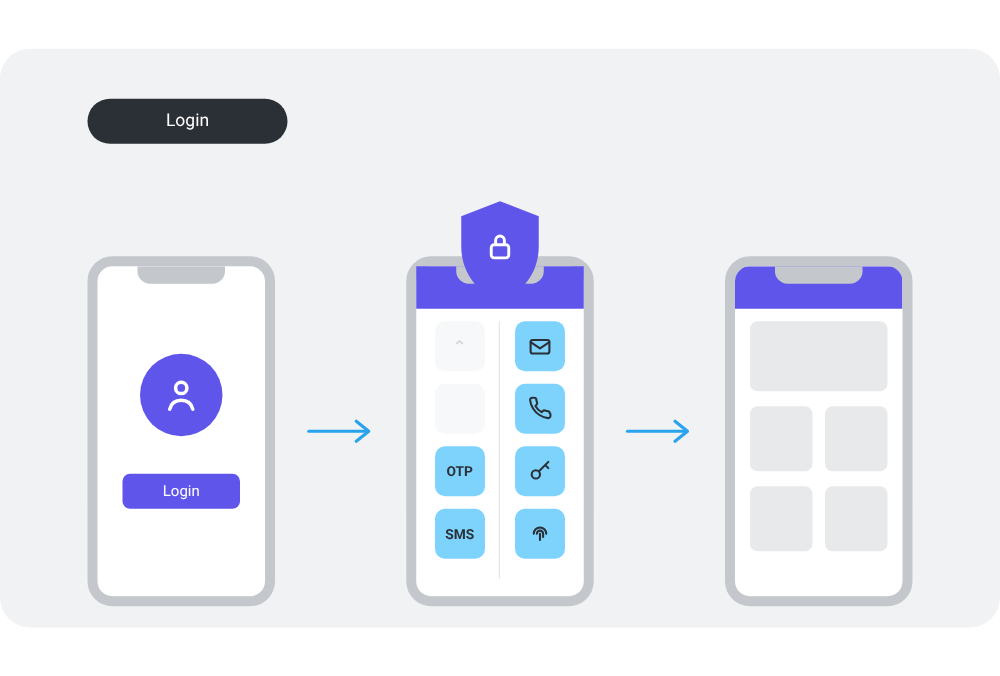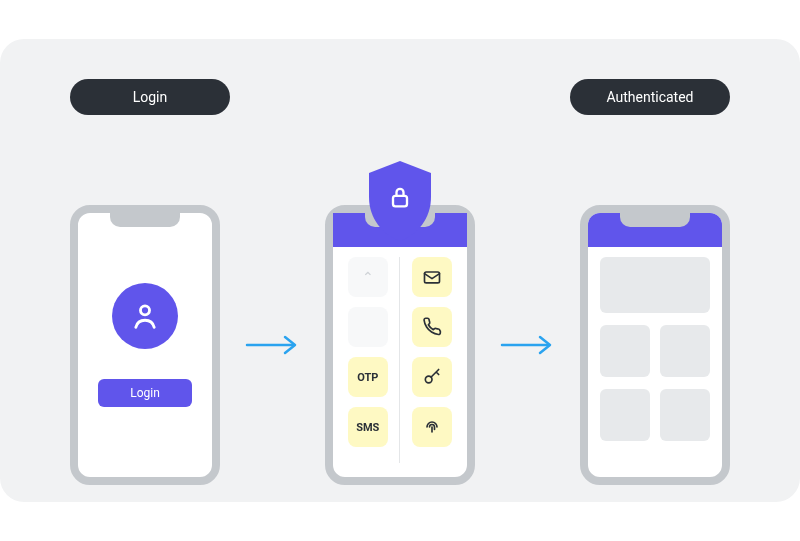--- a/index.html
+++ b/index.html
@@ -105,21 +105,21 @@
     flex: 1;
     display: flex;
     flex-direction: column;
     gap: 10px;
     align-items: center;
   }
   .mfa-col.left { border-right: 1px solid #e4e6e8; padding-right: 6px;}
   .mfa-tile {
     width: 40px; height: 40px;
     border-radius: 8px;
-    background: #fef9c3;
+    background: #7dd3fc;
     display: flex; align-items: center; justify-content: center;
     font-size: 11px;
     font-weight: 700;
     color: #2b3037;
   }
   .mfa-tile.ghost { background: #f7f8f9; color: #cfd3d7; font-weight: 400; font-size: 14px;}
   
   .auth-body {
     position: absolute;
     top: 44px; left: 12px; right: 12px; bottom: 14px;
@@ -145,21 +145,20 @@
     z-index: 5;
   }
 </style>
 </head>
 <body>
 
 <div class="canvas">
 
   <div class="pills">
     <div class="pill">Login</div>
-    <div class="pill">Authenticated</div>
   </div>
 
   <div class="stage">
 
     <div class="phone">
       <div class="notch"></div>
       <div class="phone-login-body">
         <div class="avatar">
           <svg width="34" height="34" viewBox="0 0 24 24" fill="none" stroke="#fff" stroke-width="2" stroke-linecap="round">
             <circle cx="12" cy="8" r="3.2"></circle>

